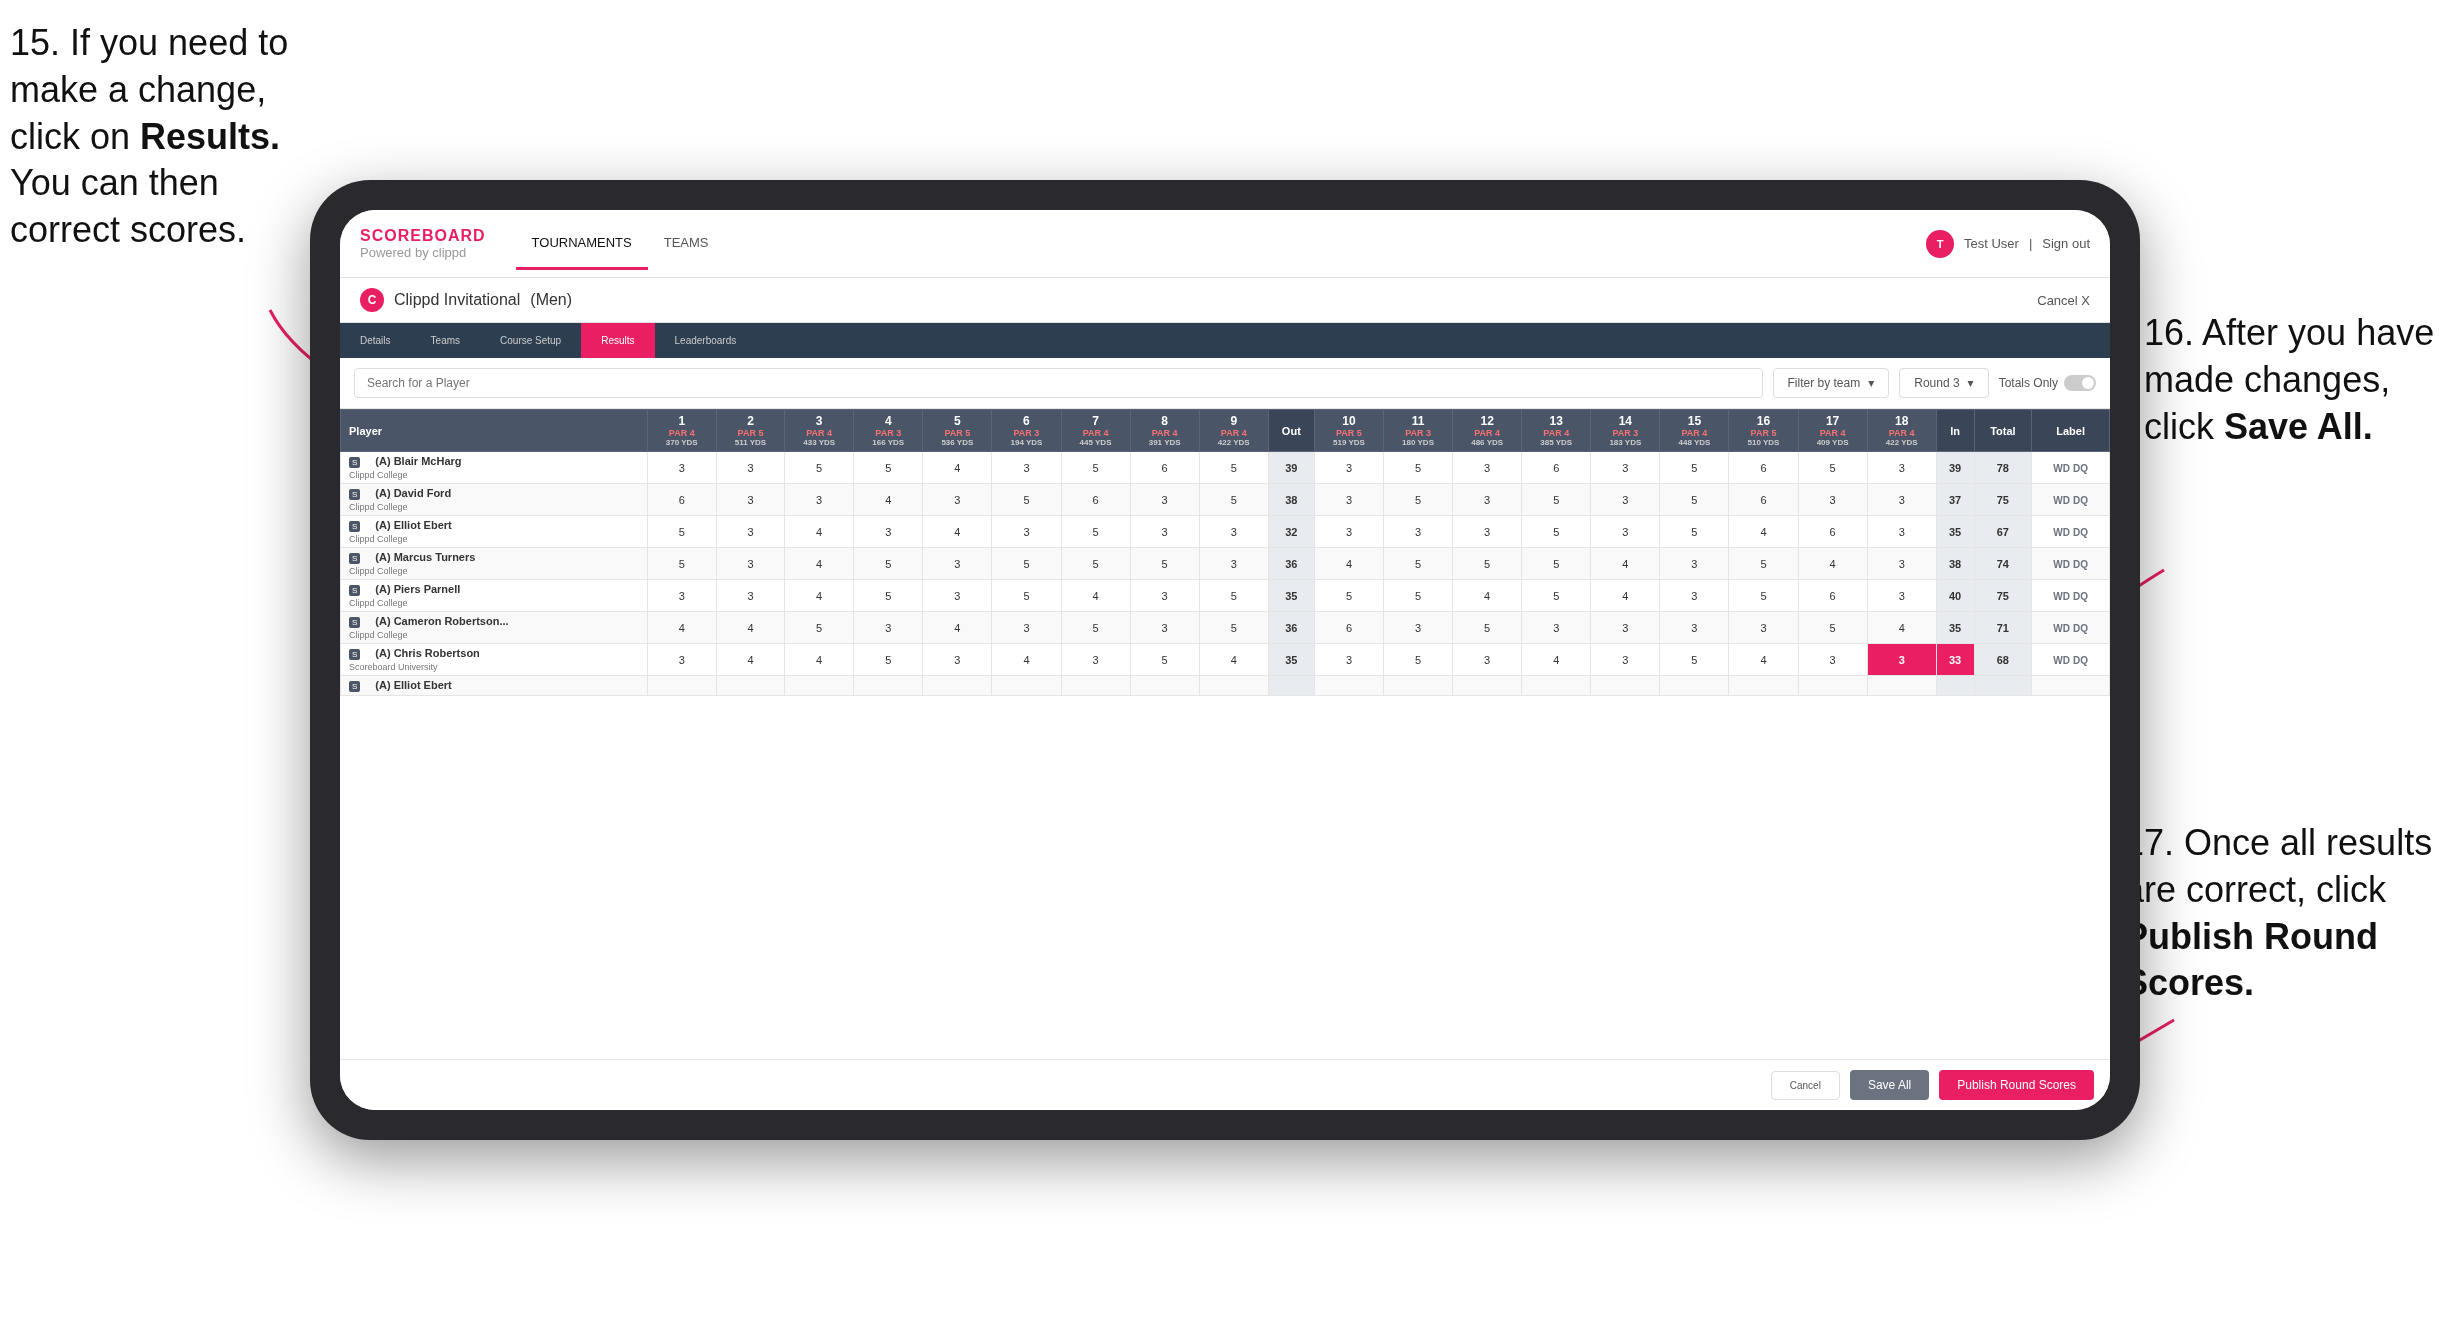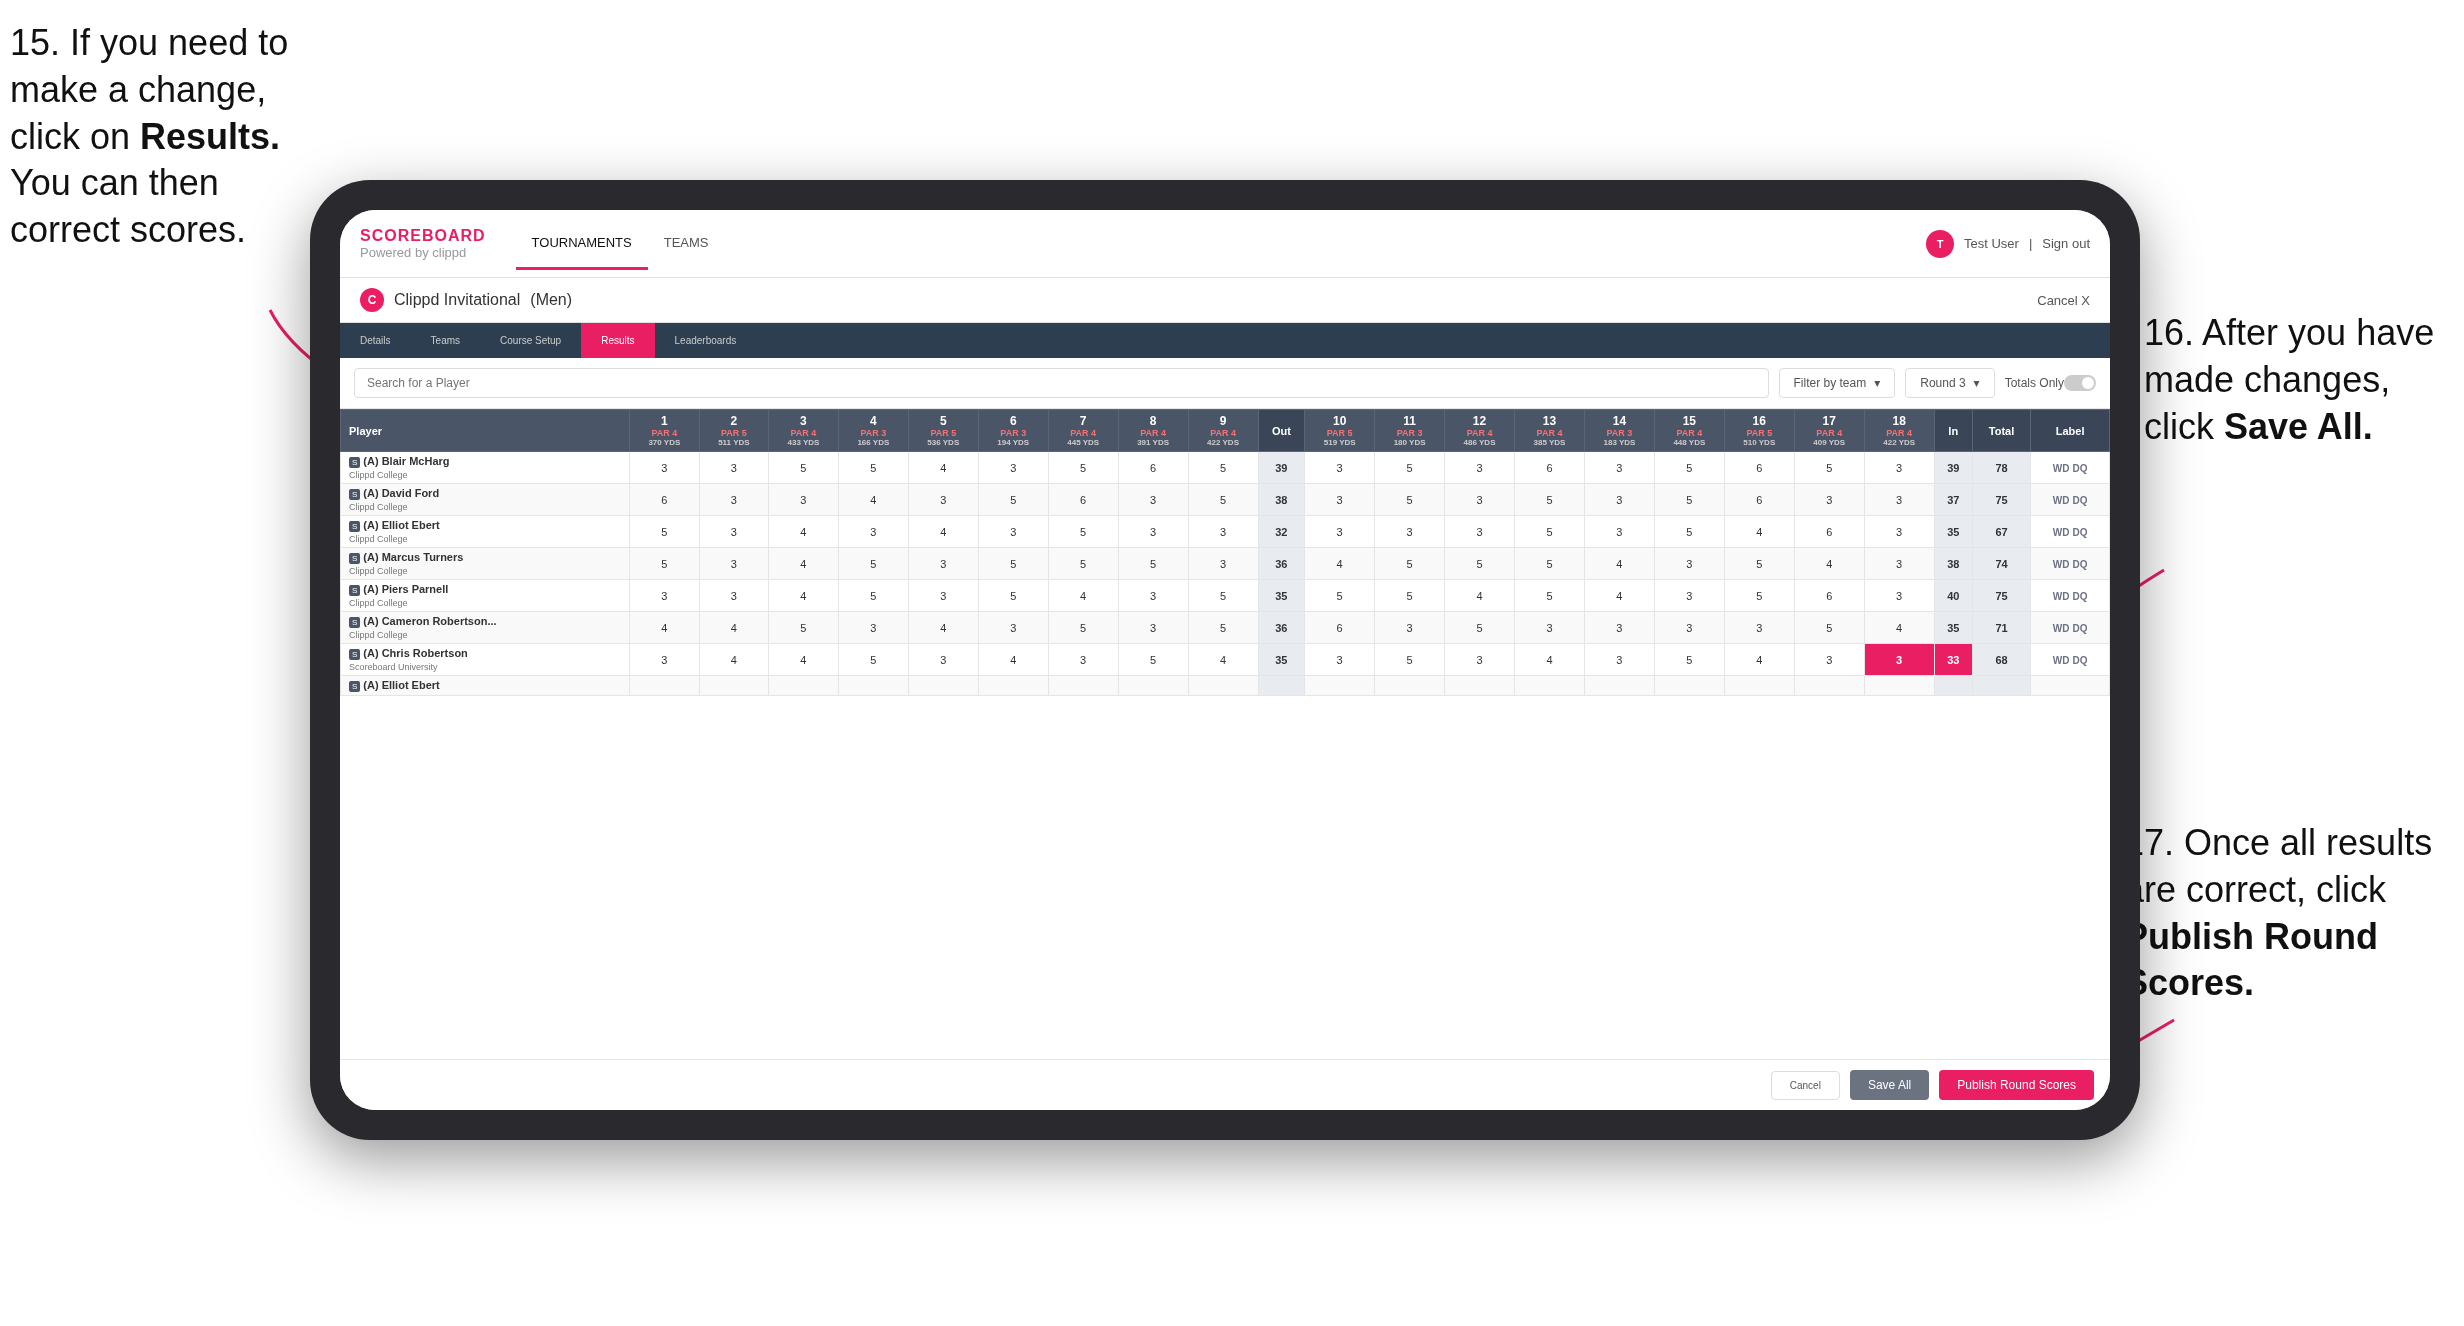--- a/index.html
+++ b/index.html
@@ -209,20 +209,21 @@
       background: #fff;
       cursor: pointer;
       color: #555;
       display: flex;
       align-items: center;
       gap: 8px;
     }
     .toggle-area {
       display: flex;
       align-items: center;
+      gap: 6px;
       font-size: 12px;
       color: #555;
       justify-content: center;
     }
     .toggle {
       width: 32px;
       height: 16px;
       background: #ccc;
       border-radius: 8px;
       position: relative;
@@ -285,20 +286,21 @@
       color: #333;
     }
     .score-table td.player-cell {
       text-align: left;
       padding-left: 8px;
     }
     .player-name {
       font-weight: bold;
       font-size: 11px;
       color: #333;
+      margin-left: 12px;
     }
     .player-team {
       font-size: 9px;
       color: #777;
     }
     .player-badge {
       display: inline-block;
       background: #4a5568;
       color: white;
       font-size: 8px;

